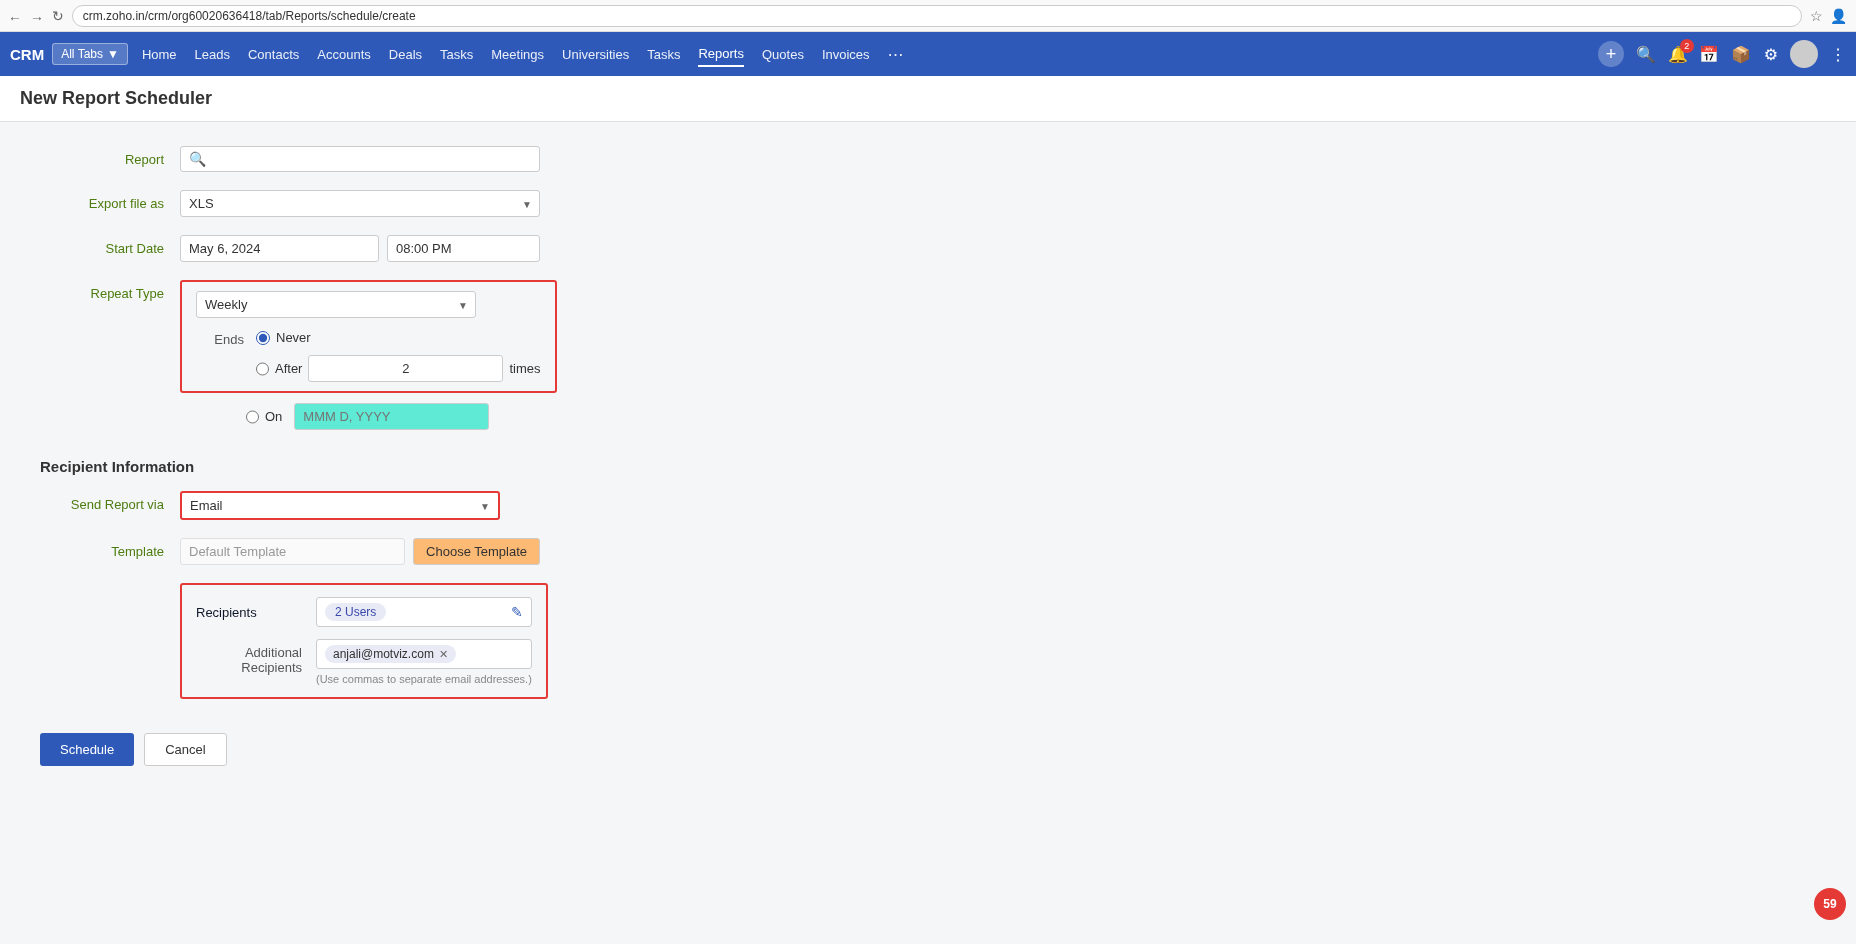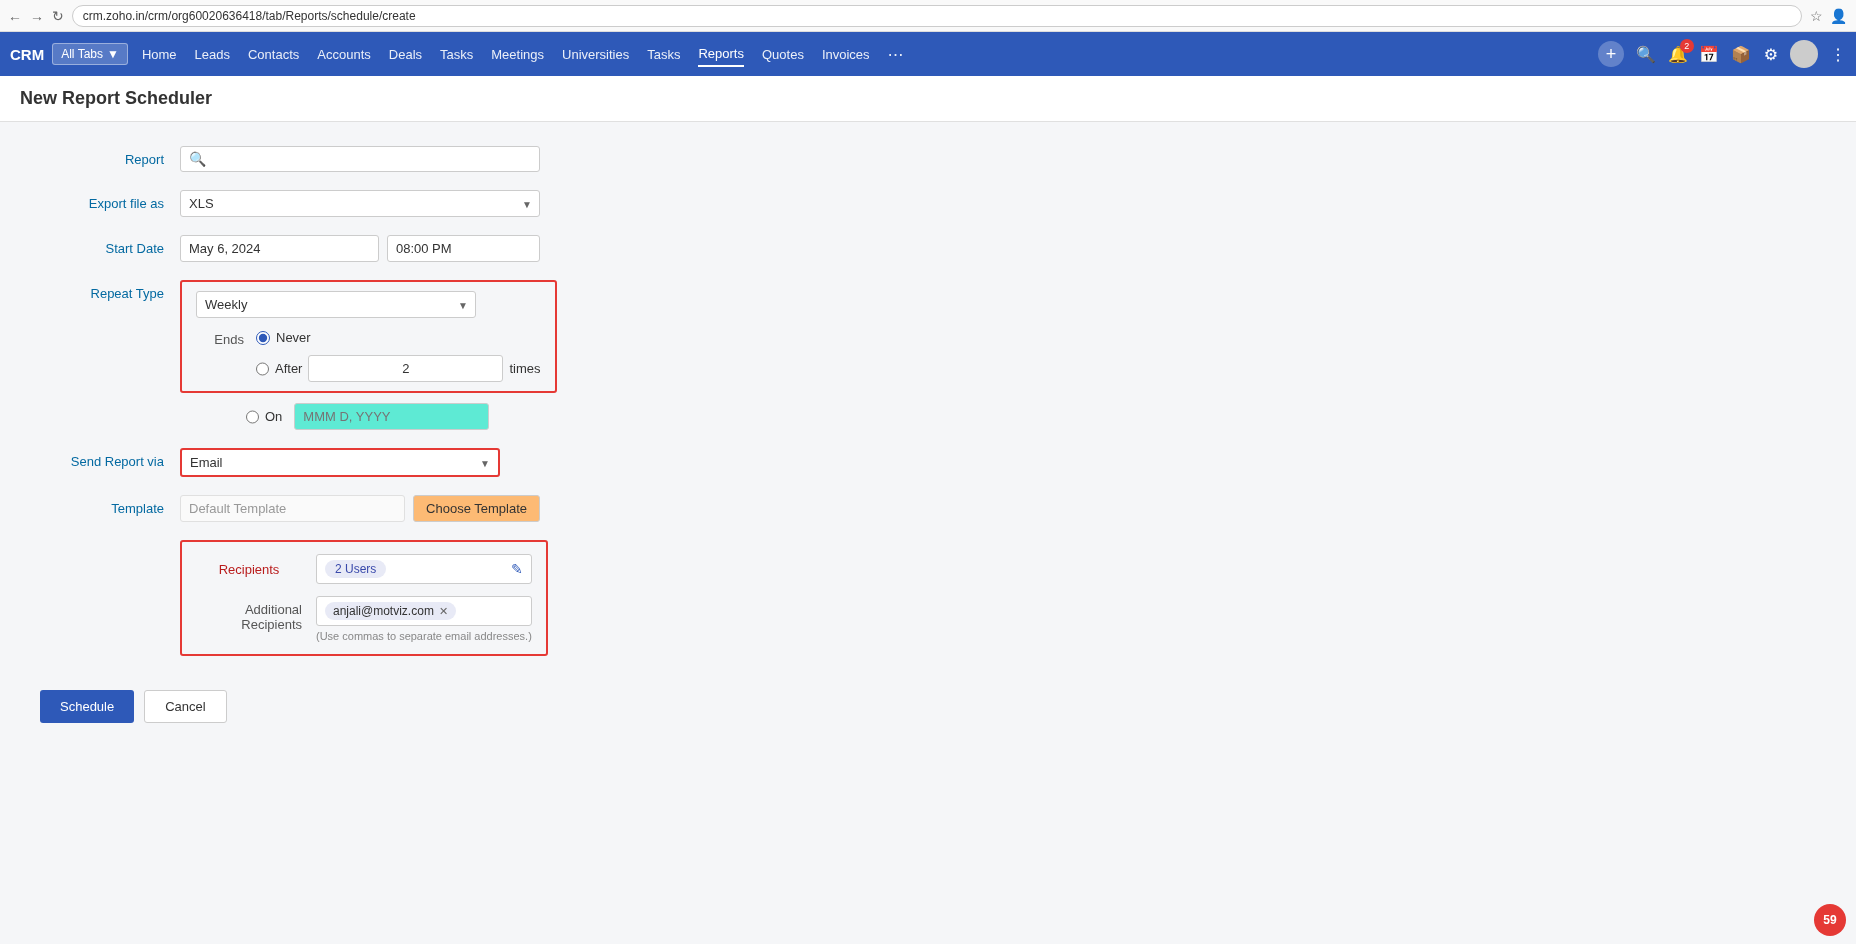--- a/index.html
+++ b/index.html
@@ -149,21 +149,21 @@
       display: flex;
       align-items: flex-start;
       margin-bottom: 18px;
     }
     .form-label {
       width: 140px;
       min-width: 140px;
       text-align: right;
       padding-right: 16px;
       padding-top: 6px;
-      color: #0369a1;
+      color: #4d7c0f;
       font-size: 13px;
     }
     .form-control {
       flex: 1;
       max-width: 360px;
     }
 
     input[type="text"], input[type="date"] {
       border: 1px solid #ccc;
       border-radius: 3px;
@@ -400,21 +400,21 @@
       border: 1px solid #ccc;
       border-radius: 3px;
       padding: 8px 20px;
       font-size: 13px;
       cursor: pointer;
     }
 
     
     .bottom-badge {
       position: fixed;
-      bottom: 8px;
+      bottom: 24px;
       right: 10px;
       background: #e53935;
       color: white;
       border-radius: 50%;
       width: 32px;
       height: 32px;
       display: flex;
       align-items: center;
       justify-content: center;
       font-size: 12px;
@@ -554,20 +554,21 @@
         <div style="width:60px; text-align:right; padding-right:12px;"></div>
         <div class="radio-item">
           <input type="radio" name="ends" style="">
           <span>On</span>
           <input type="text" class="date-placeholder" style="margin-left: 6px;" placeholder="MMM D, YYYY">
         </div>
       </div>
     </div>
   </div>
 
+  <div class="section-header" style="margin-top:20px;">Recipient Information</div>
 
   <div class="form-row">
     <div class="form-label">Send Report via</div>
     <div class="form-control">
       <div style="border: 2px solid #e53935; border-radius:3px; display:inline-block; width:320px;">
         <div class="select-wrapper">
           <select style="border:none;">
             <option selected="">Email</option>
             <option>Download</option>
           </select>
@@ -586,21 +587,21 @@
       </div>
     </div>
   </div>
 
   <div class="form-row">
     <div class="form-label"></div>
     <div>
       <div class="recipient-red-box">
 
         <div style="display:flex; align-items:center; margin-bottom:12px;">
-          <div style="width:120px; text-align:center; padding-right:14px; color:#b91c1c; font-size:13px;">Recipients</div>
+          <div style="width:120px; text-align:left; padding-right:14px; color:#0f172a; font-size:13px;">Recipients</div>
           <div class="recipients-box" style="flex:1; max-width:340px;">
             <span class="recipients-badge">2 Users</span>
             <span class="edit-icon">✎</span>
           </div>
         </div>
 
         <div style="display:flex; align-items:flex-start;">
           <div style="width:120px; min-width:120px; text-align:right; padding-right:14px; color:#555; font-size:13px; padding-top:6px;">Additional Recipients</div>
           <div style="flex:1; max-width:340px;">
             <div class="additional-recipients-box">

